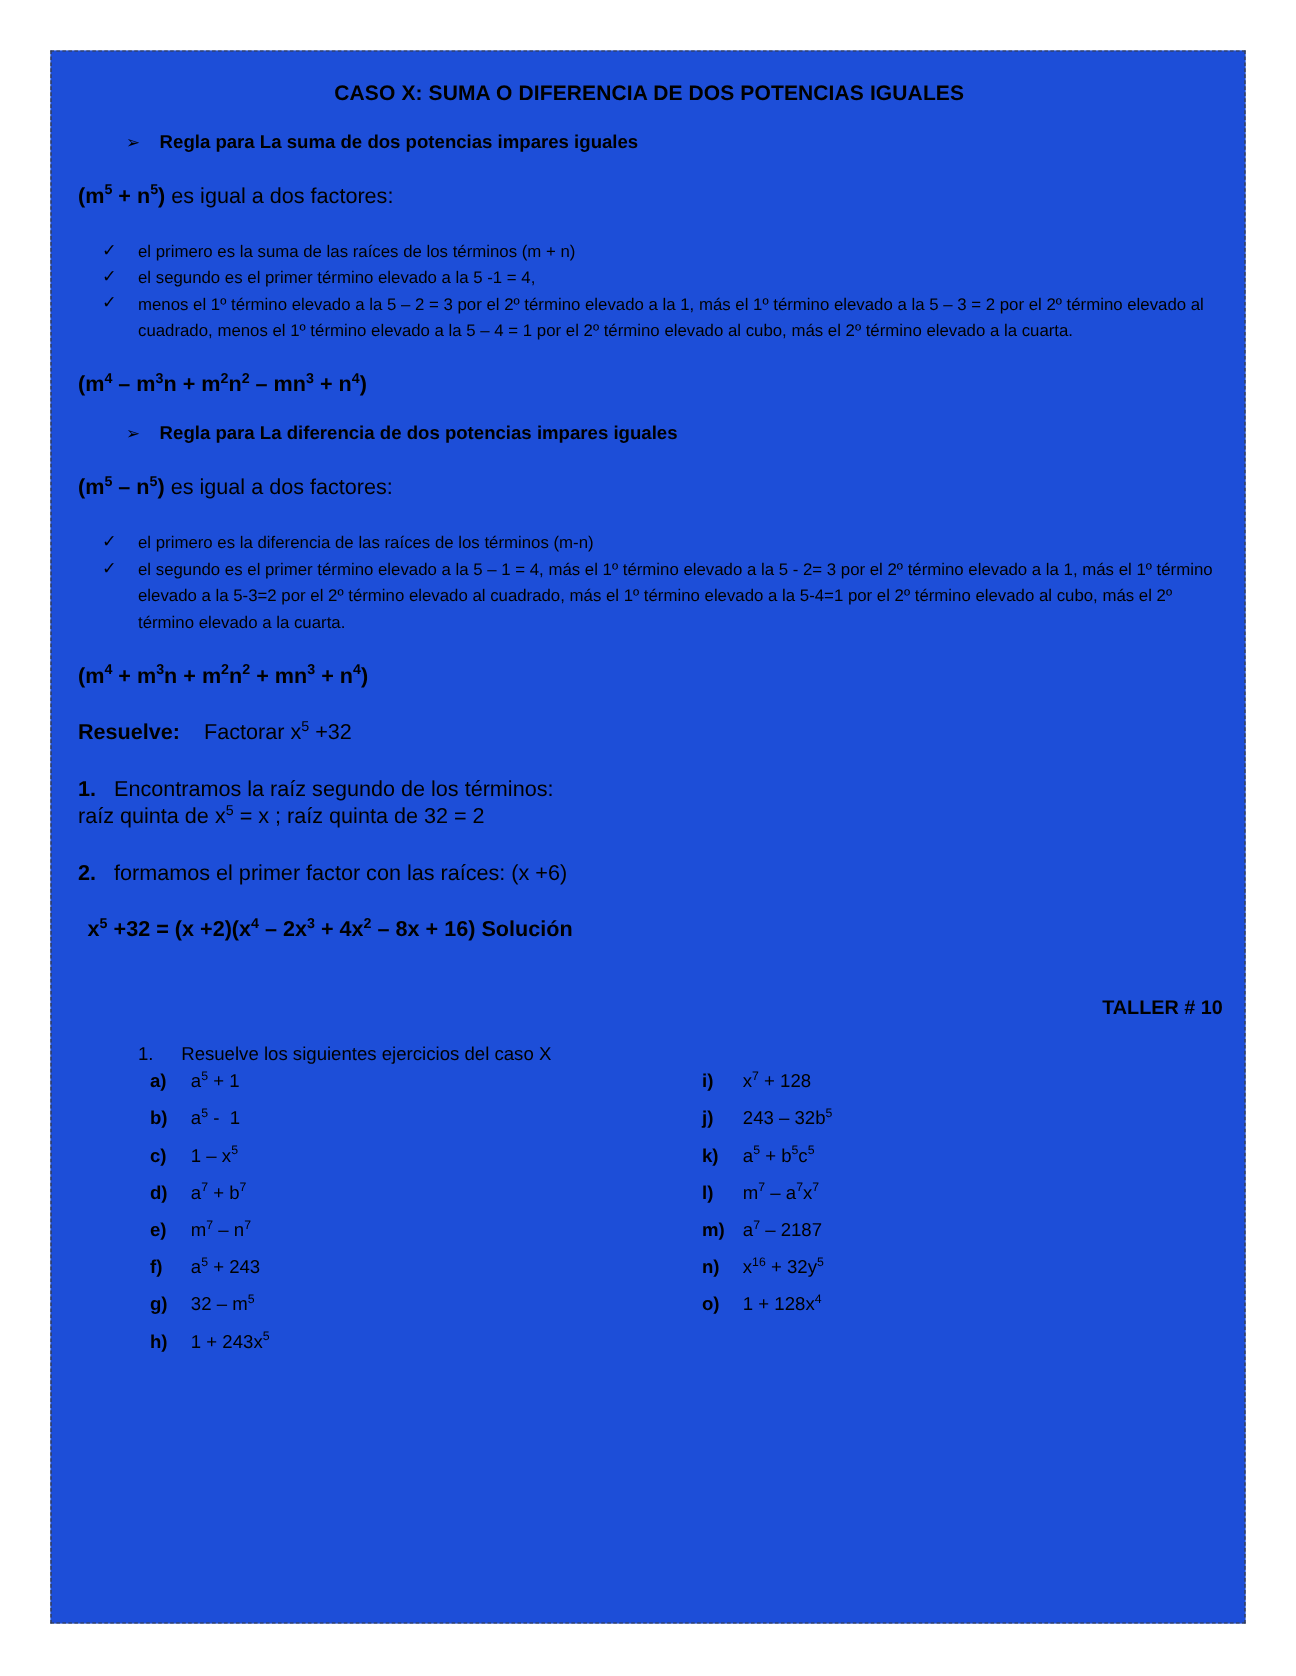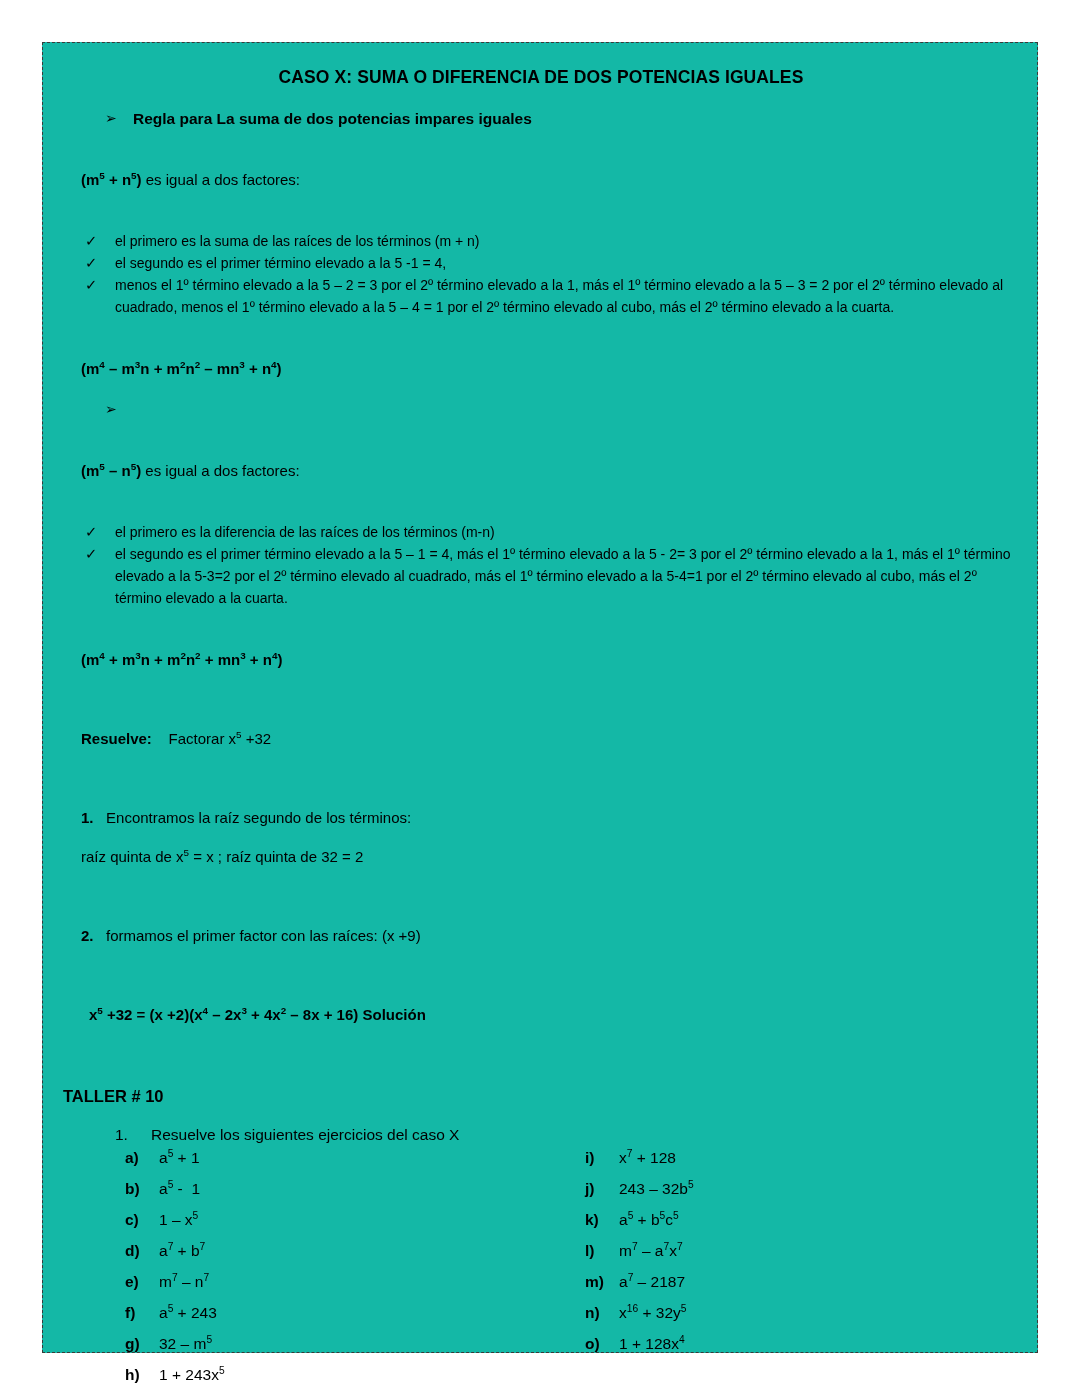--- a/index.html
+++ b/index.html
@@ -15,42 +15,42 @@
     overflow: hidden;
   }
   .page {
     position: absolute;
     left: 42px;
     top: 42px;
     width: 996px;
     height: 1311px;
     border: 1px dashed #3a3a3a;
     box-sizing: border-box;
-    background: #14b8a6;
+    background: #1d4ed8;
   }
   .content {
     position: absolute;
     left: 20px;
     top: 12px;
     width: 956px;
   }
 
   
   .doc-title {
     text-align: center;
     font-size: 17.5px;
     font-weight: bold;
     letter-spacing: 0.1px;
     margin: 12px 0 0 0;
     padding: 0;
   }
   p.t {
-    font-size: 15px;
+    font-size: 18px;
     line-height: 21px;
-    margin: 18px;
+    margin: 2px;
     padding: 0;
   }
   .b { font-weight: bold; }
   sup { font-size: 0.66em; vertical-align: super; line-height: 0; }
 
   
   .rule-row {
     display: flex;
     align-items: flex-start;
     margin-top: 20px;
@@ -87,21 +87,21 @@
   .check-row .check-text {
     font-size: 14px;
     line-height: 22px;
     flex: 1 1 auto;
   }
 
   .gap-lg { height: 22px; }
   .indent-2 { margin-left: 30px; }
 
   .taller-title {
-    text-align: left;
+    text-align: right;
     font-size: 16.5px;
     font-weight: bold;
     margin: 0;
   }
 
   
   .ex-wrap {
     position: relative;
     margin-top: 18px;
   }
@@ -160,20 +160,21 @@
     <div class="check-row">
       <span class="marker">✓</span>
       <span class="check-text">menos el 1º término  elevado a la 5 – 2 = 3     por el 2º término elevado a la 1,  más el 1º término elevado a la  5 – 3 = 2 por el 2º término elevado al  cuadrado,  menos el 1º término elevado a la           5 – 4 = 1 por el 2º término elevado al cubo,  más el 2º término elevado a la cuarta.</span>
     </div>
 
     <div class="gap-lg"></div>
     <p class="t b indent-2">(m<sup>4</sup> – m<sup>3</sup>n + m<sup>2</sup>n<sup>2</sup> – mn<sup>3</sup> + n<sup>4</sup>)</p>
 
     <div class="rule-row">
       <span class="marker">➢</span>
+      <span class="rule-text">Regla para  La diferencia  de dos potencias impares iguales</span>
     </div>
 
     <div class="gap-lg"></div>
     <p class="t indent-2"><span class="b">(m<sup>5</sup> – n<sup>5</sup>)</span><span> es  igual a dos factores:</span></p>
 
     <div class="gap-lg"></div>
     <div class="check-row">
       <span class="marker">✓</span>
       <span class="check-text">el primero es la diferencia de las raíces de los términos (m-n)</span>
     </div>
@@ -186,21 +187,21 @@
     <p class="t b">(m<sup>4</sup> + m<sup>3</sup>n + m<sup>2</sup>n<sup>2</sup> + mn<sup>3</sup> + n<sup>4</sup>)</p>
 
     <div class="gap-lg"></div>
     <p class="t"><span class="b">Resuelve:</span><span>&nbsp;&nbsp;&nbsp; </span><span>Factorar   x<sup>5</sup> +32</span></p>
 
     <div class="gap-lg"></div>
     <p class="t"><span class="b">1.</span><span>&nbsp;&nbsp; </span><span>Encontramos la raíz segundo de los términos:</span></p>
     <p class="t">raíz quinta de x<sup>5</sup> = x  ; raíz quinta de 32 = 2</p>
 
     <div class="gap-lg"></div>
-    <p class="t"><span class="b">2.</span><span>&nbsp;&nbsp; </span><span>formamos el primer factor con las raíces:  (x +9)</span></p>
+    <p class="t"><span class="b">2.</span><span>&nbsp;&nbsp; </span><span>formamos el primer factor con las raíces:  (x +6)</span></p>
 
     <div class="gap-lg"></div>
     <p class="t b" style="padding-left:8px;">x<sup>5</sup> +32  =  (x +2)(x<sup>4</sup> – 2x<sup>3</sup> + 4x<sup>2</sup> – 8x + 16) Solución</p>
 
     <div style="height:44px;"></div>
     <p class="taller-title">TALLER # 10</p>
 
     <div class="ex-wrap">
       <div class="ex-head">
         <span class="num">1.</span>

